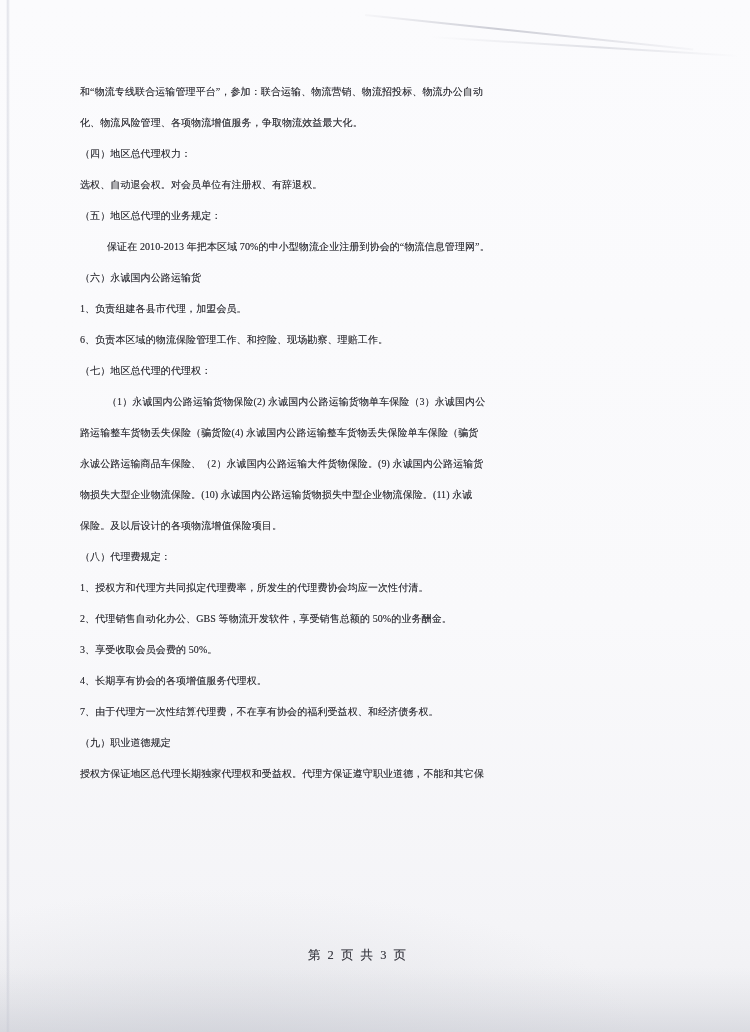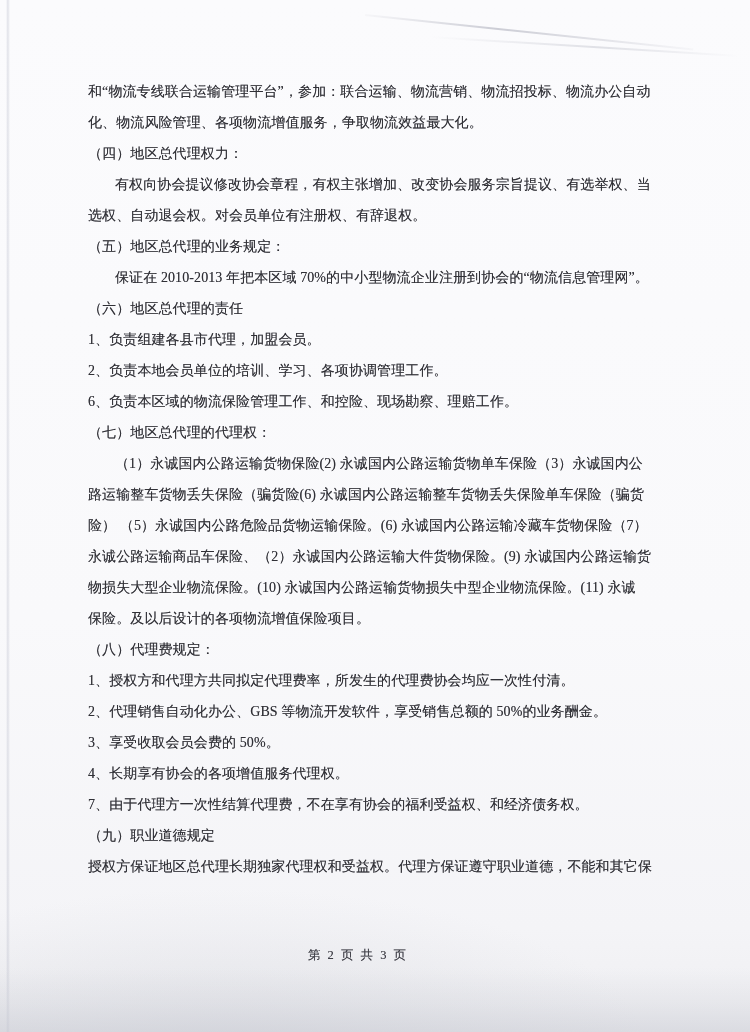--- a/index.html
+++ b/index.html
@@ -25,23 +25,23 @@
   .crease-b {
     position: absolute; left: 430px; top: 36px; width: 310px; height: 1.5px;
     background: linear-gradient(90deg, rgba(155,157,172,0.0), rgba(152,155,170,0.28) 55%, rgba(155,157,172,0.0));
     transform: rotate(3.5deg); transform-origin: left center;
   }
   .bottom-shade {
     position: absolute; left: 0; bottom: 0; width: 100%; height: 64px;
     background: linear-gradient(180deg, rgba(209,211,219,0) 0%, rgba(206,208,216,0.28) 55%, rgba(199,201,210,0.5) 100%);
   }
   .lines {
-    position: absolute; left: 88px; top: 76px; width: 632px;
+    position: absolute; left: 80px; top: 76px; width: 632px;
     color: #303036;
-    font-size: 14px;
+    font-size: 10px;
     text-shadow: 0 0 0.6px rgba(45,45,55,0.55);
   }
   .line {
     height: 31px; line-height: 31px;
     white-space: nowrap;
     letter-spacing: 0.1px;
   }
   .line.indent { padding-left: 27px; }
   .footer {
     position: absolute; top: 947px; left: 0; width: 750px;
@@ -59,32 +59,29 @@
 <div class="scan">
   <div class="left-edge"></div>
   <div class="crease-a"></div>
   <div class="crease-b"></div>
   <div class="bottom-shade"></div>
 
   <div class="lines">
       <div class="line">和“物流专线联合运输管理平台”，参加：联合运输、物流营销、物流招投标、物流办公自动</div>
       <div class="line">化、物流风险管理、各项物流增值服务，争取物流效益最大化。</div>
       <div class="line">（四）地区总代理权力：</div>
-      <div class="line indent">有权向协会提议修改协会章程，有权主张增加、改变协会服务宗旨提议、有选举权、当</div>
       <div class="line">选权、自动退会权。对会员单位有注册权、有辞退权。</div>
       <div class="line">（五）地区总代理的业务规定：</div>
       <div class="line indent">保证在 2010-2013 年把本区域 70%的中小型物流企业注册到协会的“物流信息管理网”。</div>
-      <div class="line">（六）地区总代理的责任</div>
+      <div class="line">（六）永诚国内公路运输货</div>
       <div class="line">1、负责组建各县市代理，加盟会员。</div>
-      <div class="line">2、负责本地会员单位的培训、学习、各项协调管理工作。</div>
       <div class="line">6、负责本区域的物流保险管理工作、和控险、现场勘察、理赔工作。</div>
       <div class="line">（七）地区总代理的代理权：</div>
       <div class="line indent">（1）永诚国内公路运输货物保险(2) 永诚国内公路运输货物单车保险（3）永诚国内公</div>
-      <div class="line">路运输整车货物丢失保险（骗货险(6) 永诚国内公路运输整车货物丢失保险单车保险（骗货</div>
-      <div class="line">险） （5）永诚国内公路危险品货物运输保险。(6) 永诚国内公路运输冷藏车货物保险（7）</div>
+      <div class="line">路运输整车货物丢失保险（骗货险(4) 永诚国内公路运输整车货物丢失保险单车保险（骗货</div>
       <div class="line">永诚公路运输商品车保险、（2）永诚国内公路运输大件货物保险。(9) 永诚国内公路运输货</div>
       <div class="line">物损失大型企业物流保险。(10) 永诚国内公路运输货物损失中型企业物流保险。(11) 永诚</div>
       <div class="line">保险。及以后设计的各项物流增值保险项目。</div>
       <div class="line">（八）代理费规定：</div>
       <div class="line">1、授权方和代理方共同拟定代理费率，所发生的代理费协会均应一次性付清。</div>
       <div class="line">2、代理销售自动化办公、GBS 等物流开发软件，享受销售总额的 50%的业务酬金。</div>
       <div class="line">3、享受收取会员会费的 50%。</div>
       <div class="line">4、长期享有协会的各项增值服务代理权。</div>
       <div class="line">7、由于代理方一次性结算代理费，不在享有协会的福利受益权、和经济债务权。</div>
       <div class="line">（九）职业道德规定</div>

